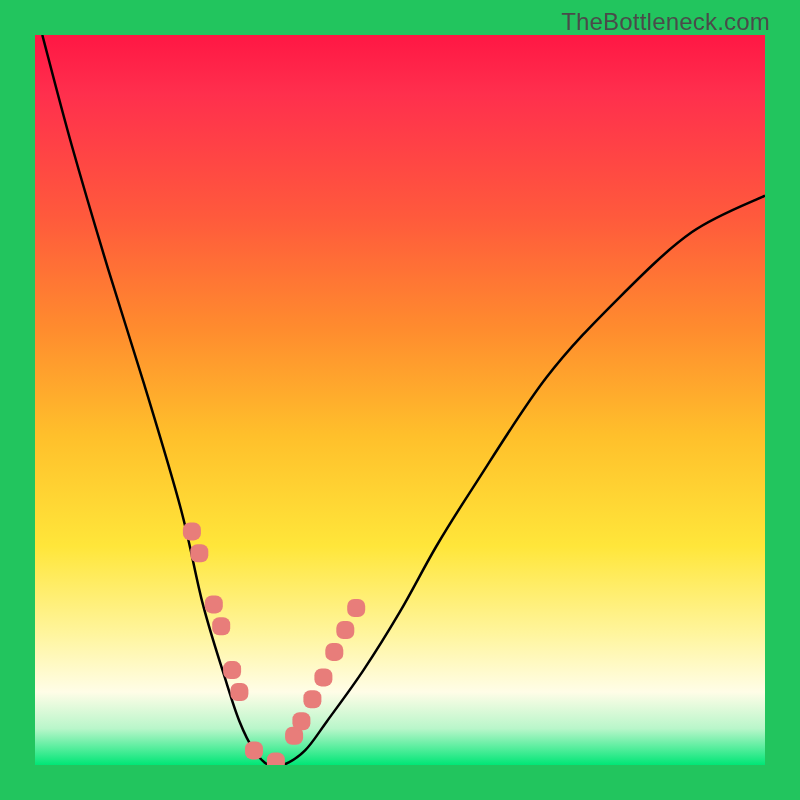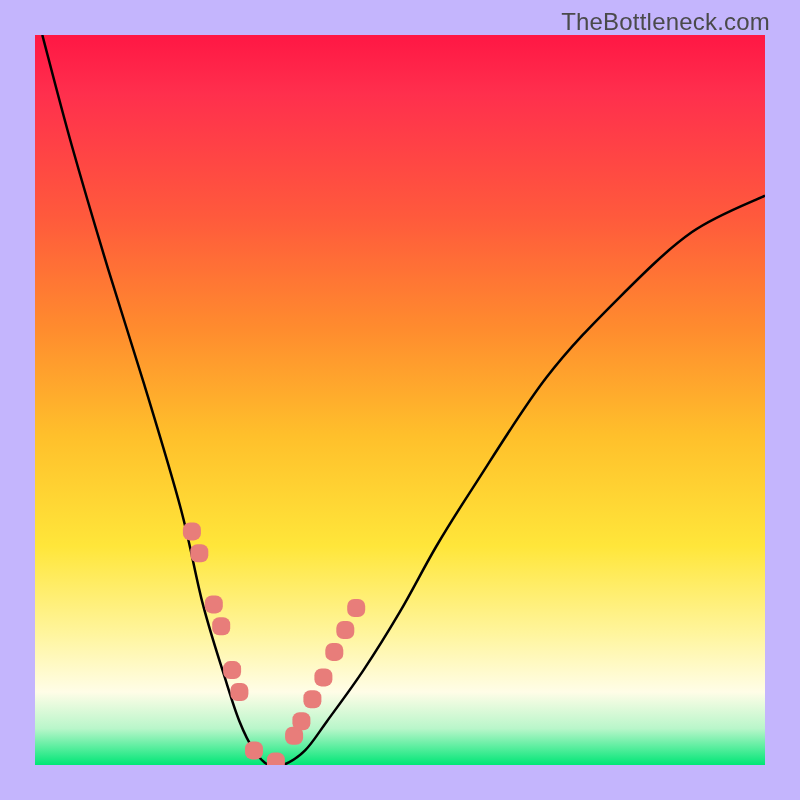--- a/index.html
+++ b/index.html
@@ -8,21 +8,21 @@
     width: 800px;
     height: 800px;
     overflow: hidden;
     background: #000;
     font-family: Arial, Helvetica, sans-serif;
   }
   .frame {
     position: relative;
     width: 800px;
     height: 800px;
-    background: #c4b5fd;
+    background: #22c55e;
   }
   .plot {
     position: absolute;
     left: 35px;
     top: 35px;
     width: 730px;
     height: 730px;
     
     background: linear-gradient(
       to bottom,

